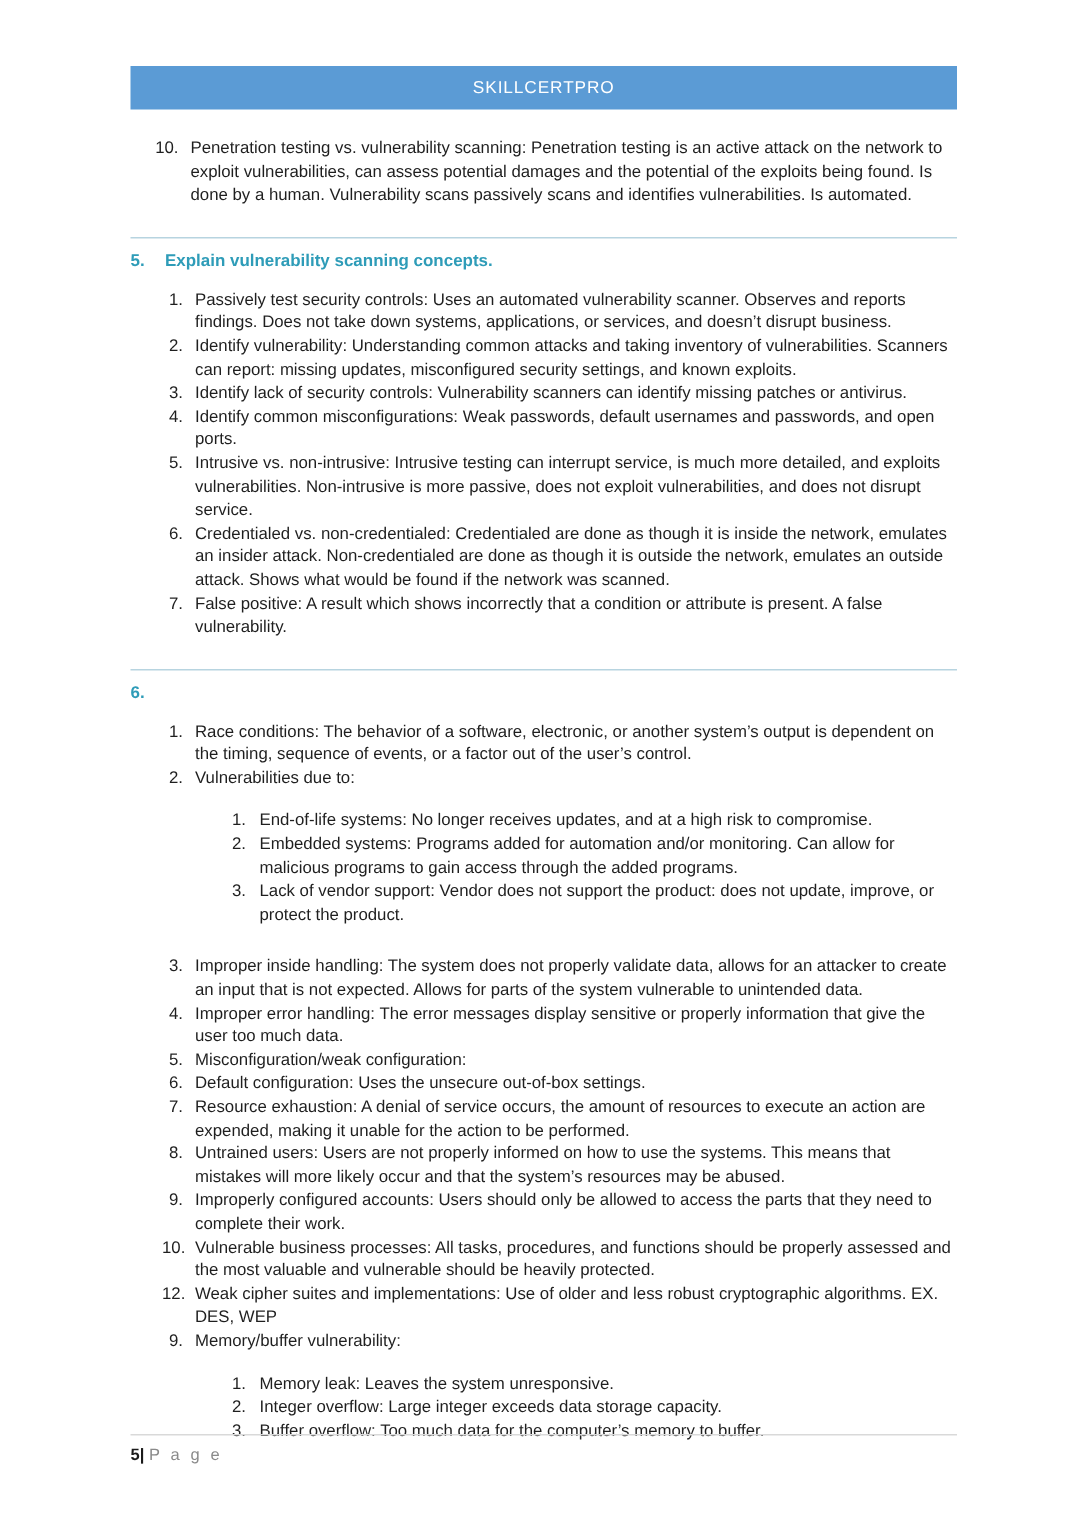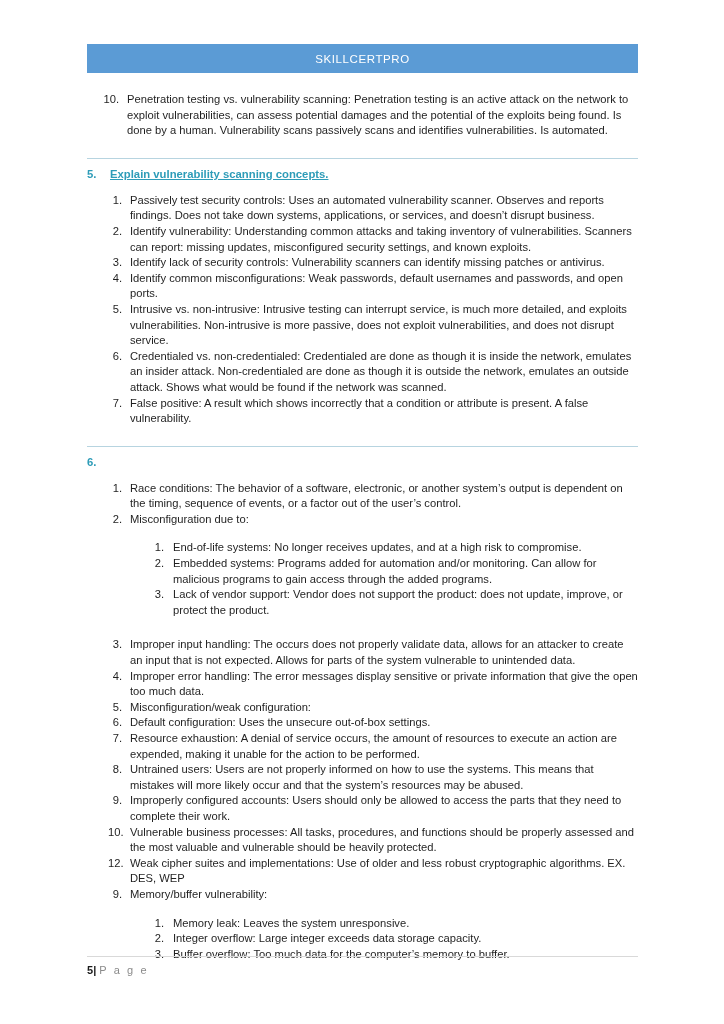--- a/index.html
+++ b/index.html
@@ -71,21 +71,20 @@
   }
   .section-head .num {
     width: 23px;
     flex: 0 0 23px;
     color: #2E9CB8;
     font-weight: bold;
   }
   .section-head .txt {
     color: #2E9CB8;
     font-weight: bold;
-    text-decoration: underline;
   }
 
   
   .olist {
     margin: 0;
     padding: 0;
     list-style: none;
   }
   .li {
     display: flex;
@@ -215,21 +214,21 @@
 
     <div class="gap-md"></div>
 
     <ul class="olist lvl1">
       <li class="li">
         <span class="marker">1.</span>
         <span class="body">Race conditions: The behavior of a software, electronic, or another system’s output is dependent on the timing, sequence of events, or a factor out of the user’s control.</span>
       </li>
       <li class="li">
         <span class="marker">2.</span>
-        <span class="body">Misconfiguration due to:</span>
+        <span class="body">Vulnerabilities due to:</span>
       </li>
     </ul>
 
     <div class="gap-md"></div>
 
     <ul class="olist lvl2">
       <li class="li">
         <span class="marker">1.</span>
         <span class="body">End-of-life systems: No longer receives updates, and at a high risk to compromise.</span>
       </li>
@@ -241,25 +240,25 @@
         <span class="marker">3.</span>
         <span class="body">Lack of vendor support: Vendor does not support the product: does not update, improve, or protect the product.</span>
       </li>
     </ul>
 
     <div class="gap-lg"></div>
 
     <ul class="olist lvl1">
       <li class="li">
         <span class="marker">3.</span>
-        <span class="body">Improper input handling: The occurs does not properly validate data, allows for an attacker to create an input that is not expected. Allows for parts of the system vulnerable to unintended data.</span>
+        <span class="body">Improper inside handling: The system does not properly validate data, allows for an attacker to create an input that is not expected. Allows for parts of the system vulnerable to unintended data.</span>
       </li>
       <li class="li">
         <span class="marker">4.</span>
-        <span class="body">Improper error handling: The error messages display sensitive or private information that give the open too much data.</span>
+        <span class="body">Improper error handling: The error messages display sensitive or properly information that give the user too much data.</span>
       </li>
       <li class="li">
         <span class="marker">5.</span>
         <span class="body">Misconfiguration/weak configuration:</span>
       </li>
       <li class="li">
         <span class="marker">6.</span>
         <span class="body">Default configuration: Uses the unsecure out-of-box settings.</span>
       </li>
       <li class="li">

